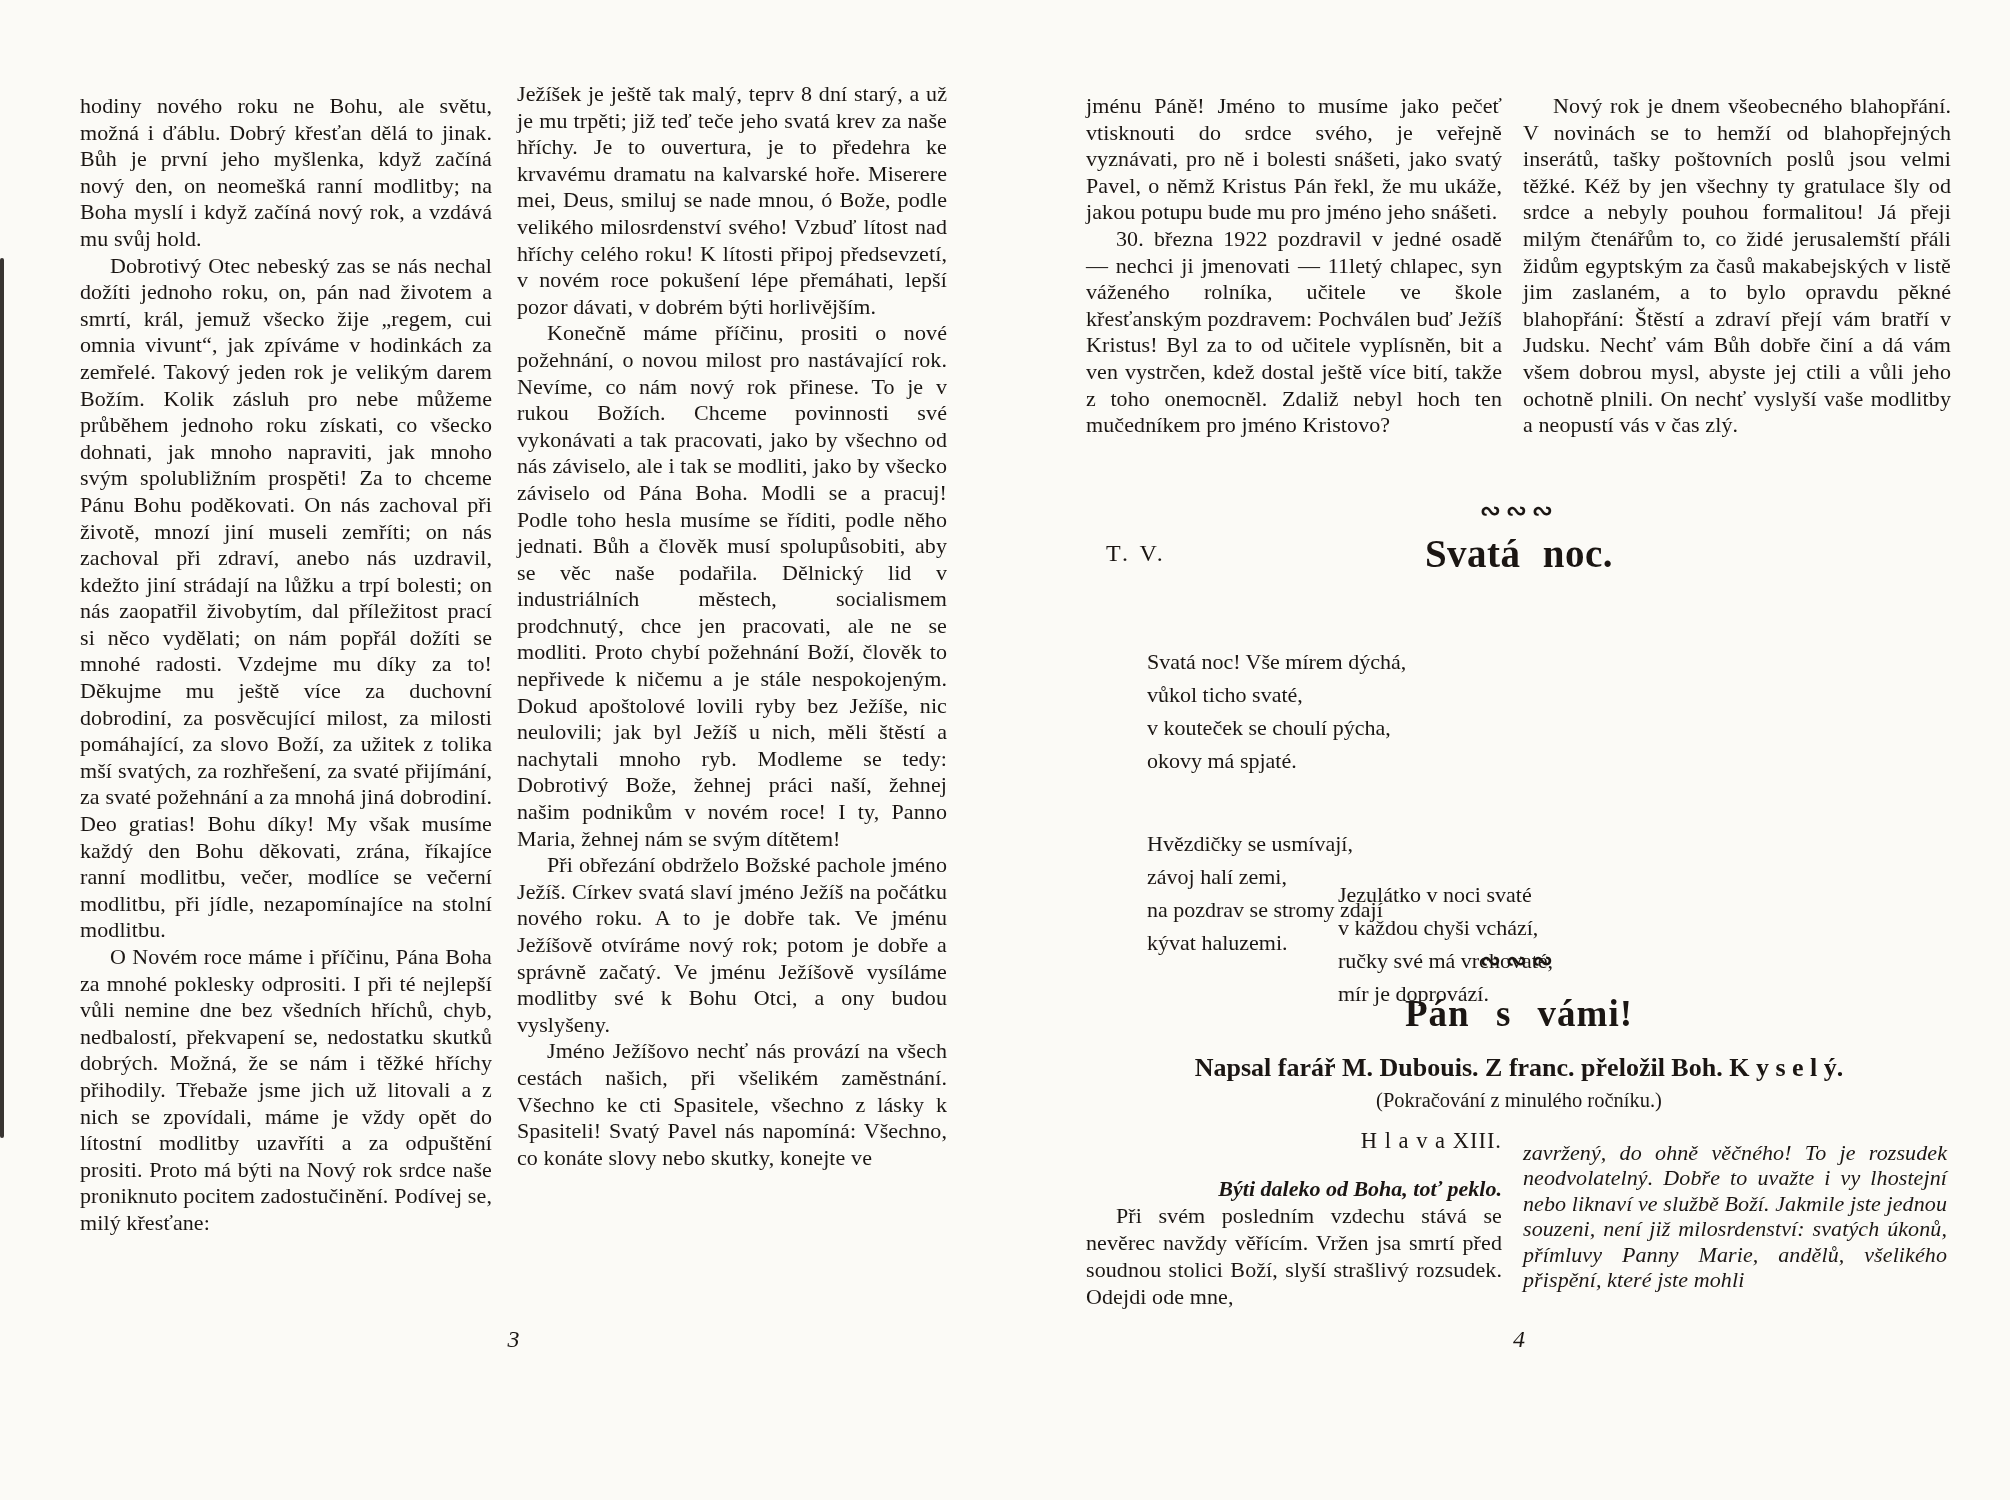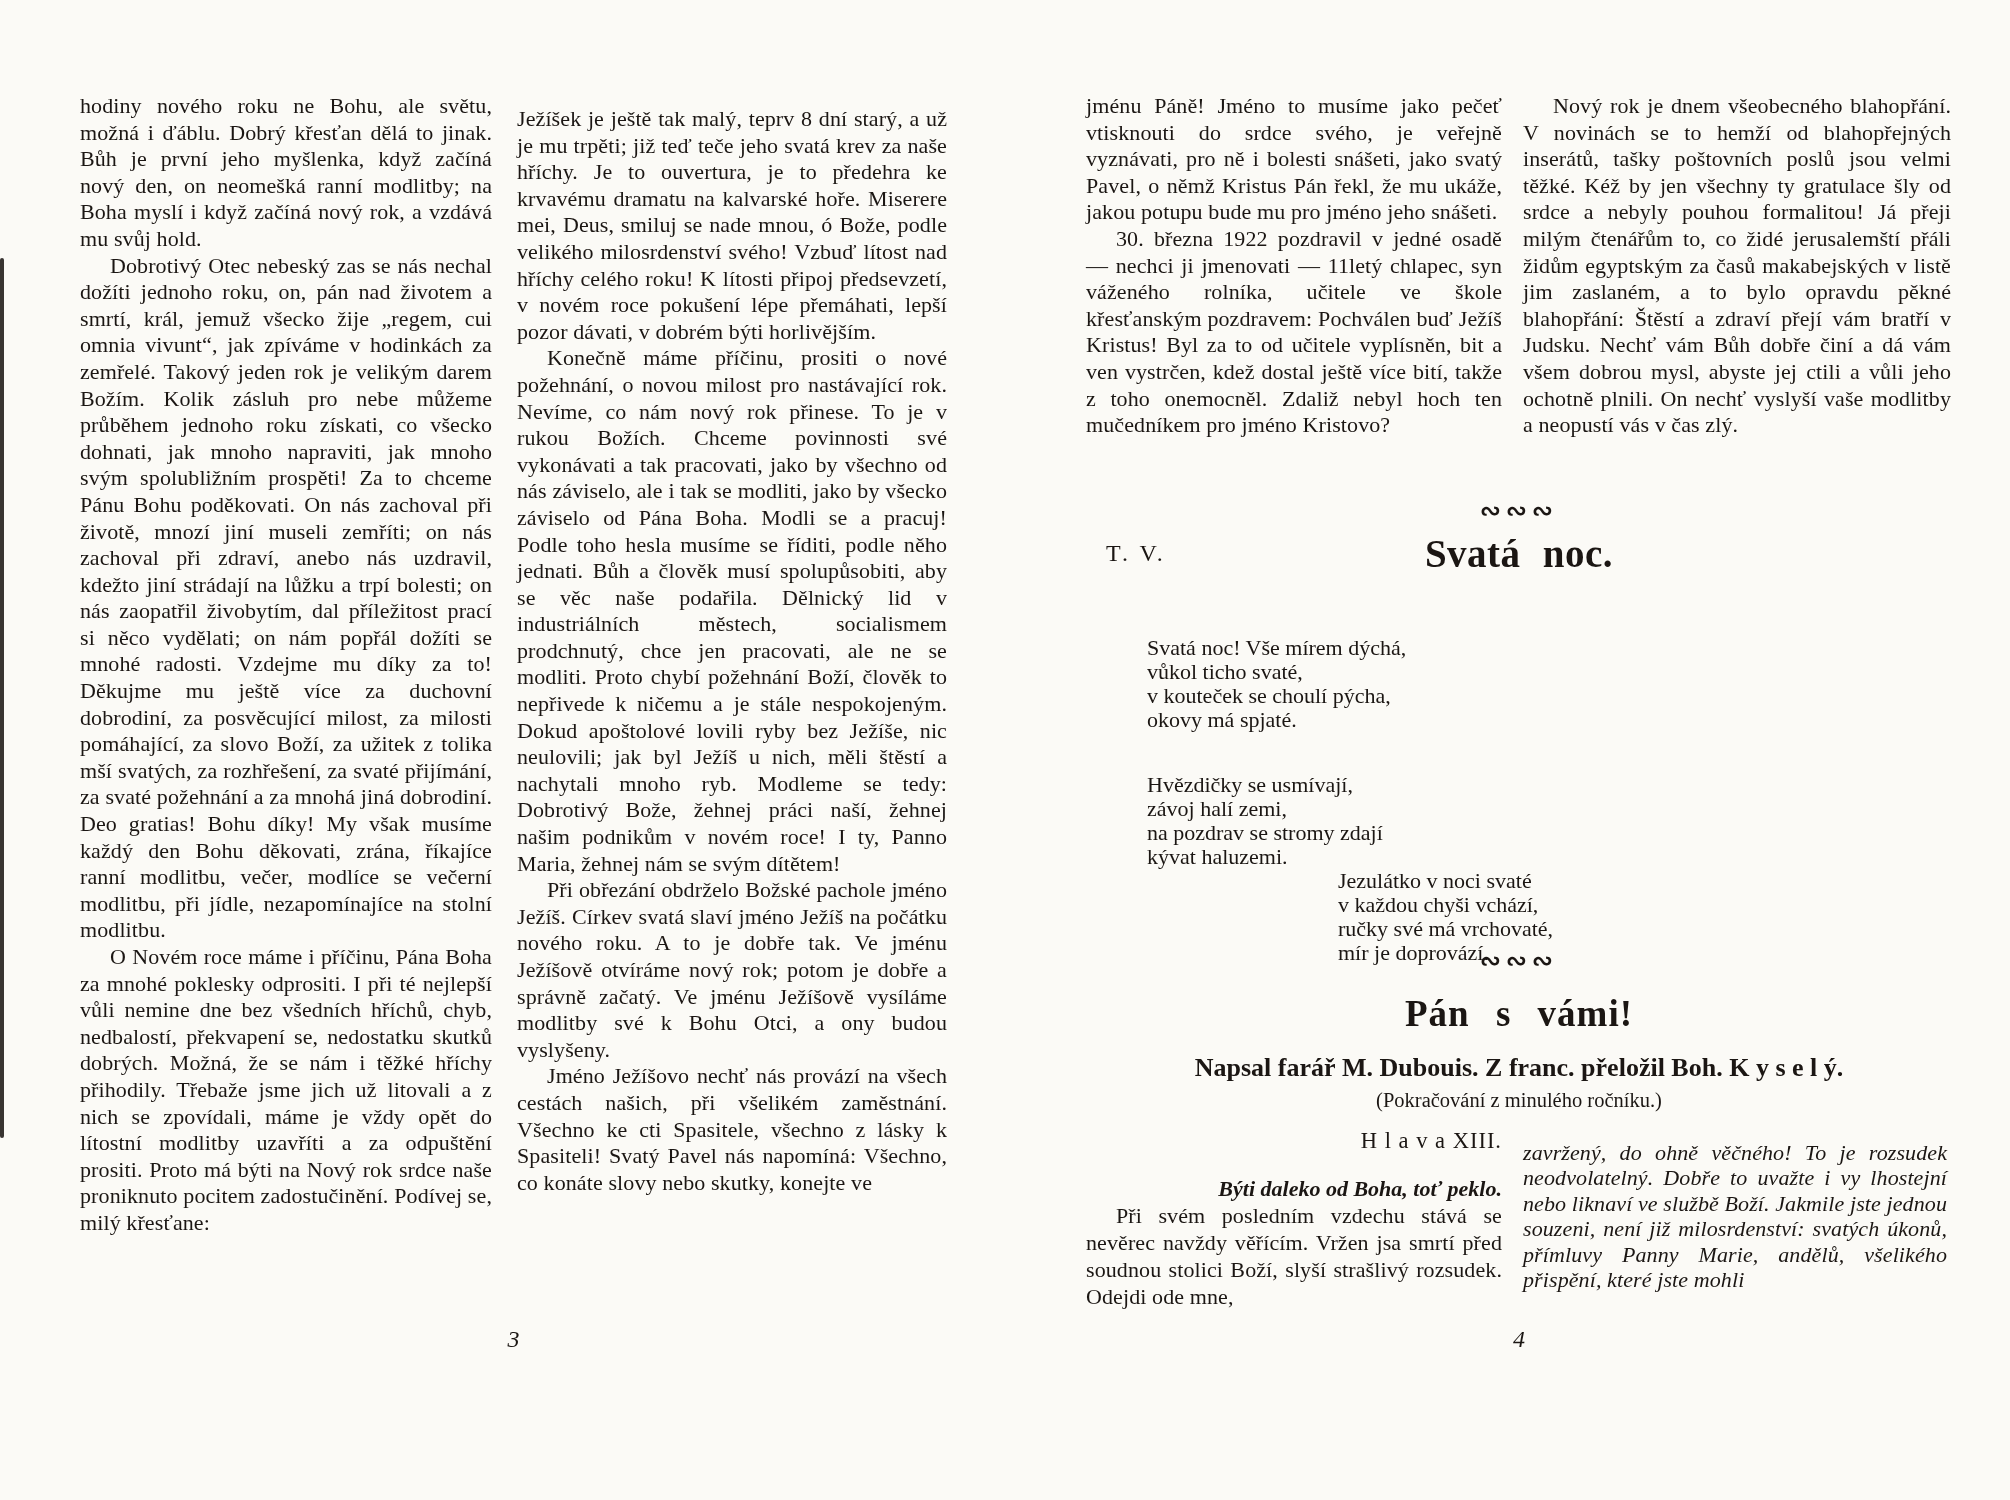--- a/index.html
+++ b/index.html
@@ -23,21 +23,21 @@
     position: absolute;
     text-align: justify;
     font-size: 22px;
     line-height: 26.6px;
     letter-spacing: 0.1px;
   }
   .col p { margin: 0; }
   .col p.ind { text-indent: 30px; }
 
   .c1 { left: 80px;  top: 93px; width: 412px; }
-  .c2 { left: 517px; top: 106px; width: 430px; }
+  .c2 { left: 517px; top: 81px; width: 430px; }
   .c3 { left: 1086px; top: 93px; width: 416px; }
   .c4 { left: 1523px; top: 93px; width: 428px; }
 
   .signature {
     position: absolute; left: 1106px; top: 540px;
     font-size: 24px; letter-spacing: 3px;
   }
 
   .rp-center { position: absolute; left: 1086px; width: 866px; text-align: center; }
 
@@ -54,21 +54,21 @@
   }
   .h-pan {
     top: 992px;
     font-size: 37px; font-weight: bold; word-spacing: 16px; letter-spacing: 1px;
   }
   .byline { top: 1053px; font-size: 26px; font-weight: bold; }
   .contnote { top: 1089px; font-size: 20.5px; }
 
   .poem {
     position: absolute;
-    font-size: 22px; line-height: 24px;
+    font-size: 22px; line-height: 33px;
     white-space: pre-line;
   }
   .poem .stanza { margin: 0 0 17px 0; }
   .poem-left  { left: 1147px; top: 612px; width: 290px; }
   .poem-right { left: 1547px; top: 612px; width: 300px; }
   .poem-mid   { left: 1338px; top: 845px; width: 320px; }
 
   .chapter-block { position: absolute; left: 1086px; top: 1128px; width: 416px; text-align: right; }
   .chapter { font-size: 22.5px; letter-spacing: 1px; }
   .chapter-sub { margin-top: 22px; font-size: 22px; font-style: italic; font-weight: bold; }

